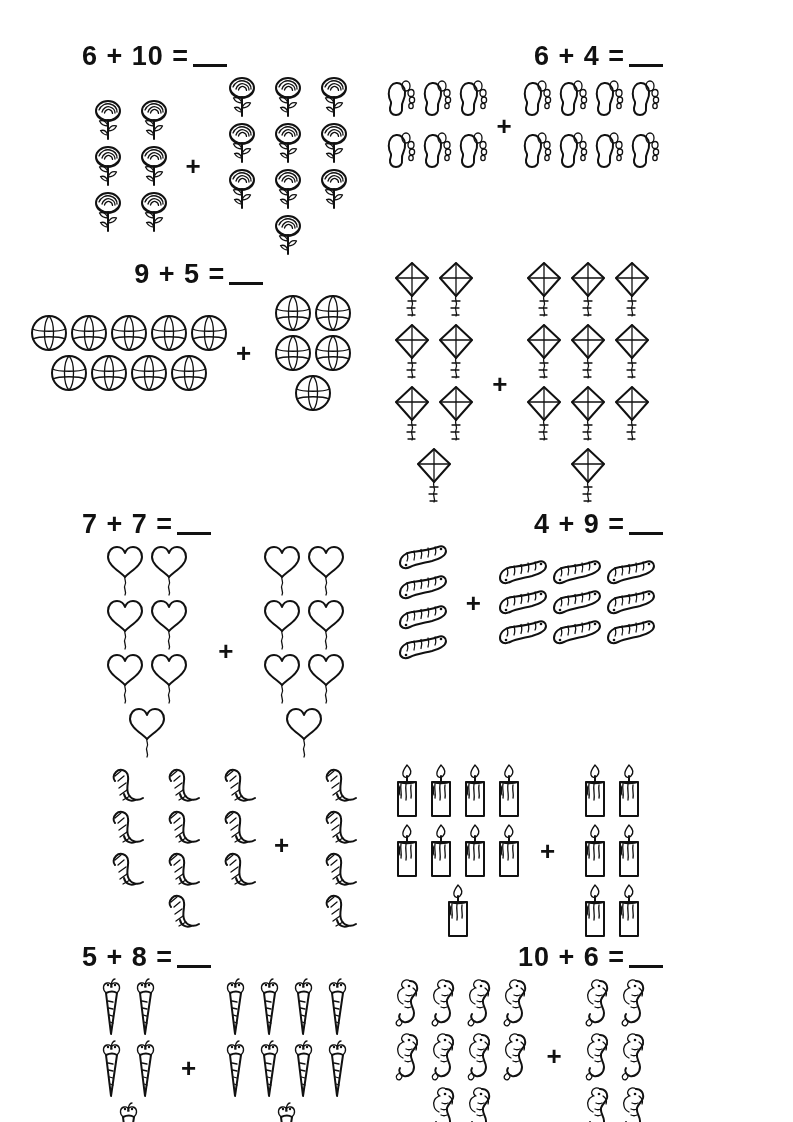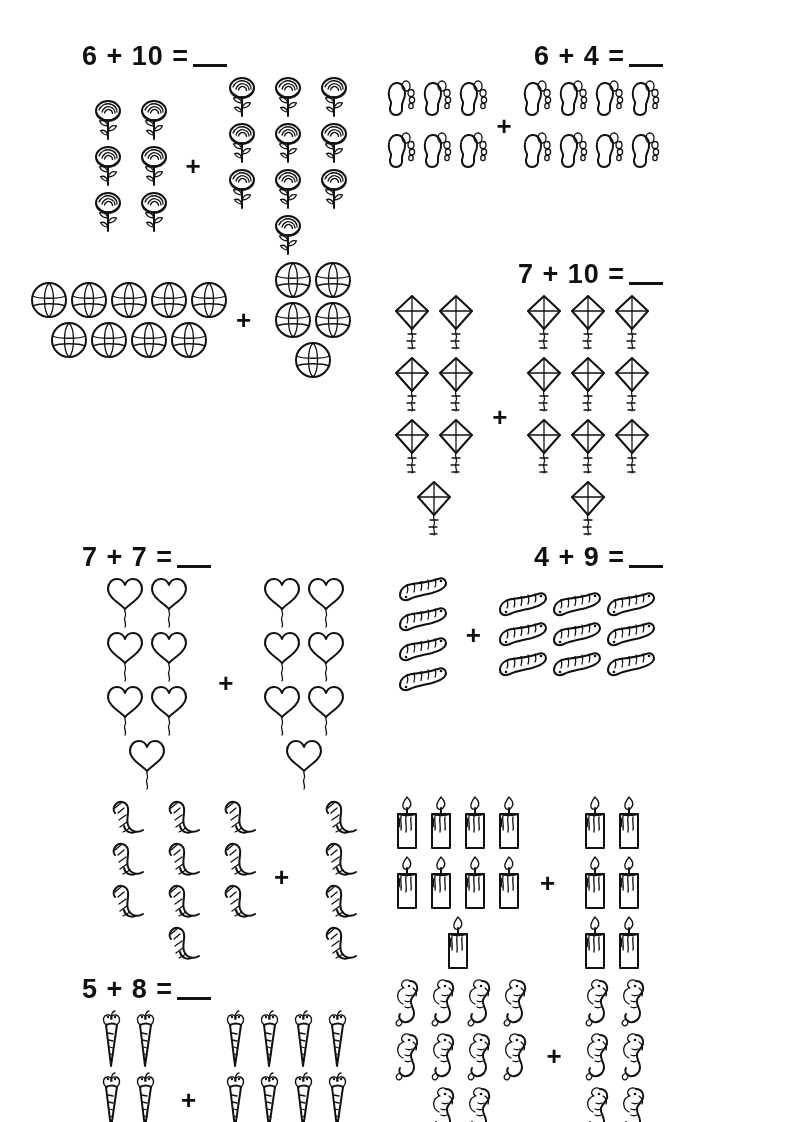--- a/index.html
+++ b/index.html
@@ -456,20 +456,21 @@
       <ellipse class="thin" cx="24" cy="12" rx="4" ry="5"></ellipse>
       <ellipse class="thin" cx="29" cy="19" rx="3" ry="3.5"></ellipse>
       <ellipse class="thin" cx="30" cy="26" rx="2.6" ry="3"></ellipse>
       <ellipse class="thin" cx="29" cy="32" rx="2.2" ry="2.6"></ellipse>
     </svg>
             </span>
           </div>
         </div>
       </div>
       <div class="problem align-center">
+        <div class="equation"><span>9 + 5 =</span><span class="blank"></span></div>
         <div class="row">
           <div class="group" style="max-width: 210px;">
             <span class="icon" aria-label="beach ball">
     <svg viewBox="0 0 40 40" width="40" height="40">
       <circle class="ln" cx="20" cy="20" r="17"></circle>
       <path class="thin" d="M20 3c-6 6-6 28 0 34"></path>
       <path class="thin" d="M20 3c6 6 6 28 0 34"></path>
       <path class="thin" d="M3.5 16c6 3 27 3 33 0"></path>
       <path class="thin" d="M4 26c6-3 26-3 32 0"></path>
     </svg>
@@ -591,21 +592,20 @@
       <path class="thin" d="M20 3c-6 6-6 28 0 34"></path>
       <path class="thin" d="M20 3c6 6 6 28 0 34"></path>
       <path class="thin" d="M3.5 16c6 3 27 3 33 0"></path>
       <path class="thin" d="M4 26c6-3 26-3 32 0"></path>
     </svg>
             </span>
           </div>
         </div>
       </div>
       <div class="problem align-right">
-        <div class="equation"><span>7 + 10 =</span><span class="blank"></span></div>
         <div class="row">
           <div class="group" style="max-width: 184px;">
             <span class="icon" aria-label="kite">
     <svg viewBox="0 0 44 62" width="44" height="62">
       <path class="ln" d="M22 3 6 18l16 18 16-18z"></path>
       <path class="thin" d="M22 3v33M6 18h32"></path>
       <path class="thin" d="M22 36c-2 4 2 6 0 10s2 6 0 10"></path>
       <path class="thin" d="M18 41h8M17 48h8M18 55h7"></path>
     </svg>
             </span>
@@ -1375,20 +1375,21 @@
       <path class="thin" d="M23 18c4-4 3-9-1-10-3-.8-5 1.5-5 4"></path>
       <path class="thin" d="M17 12c0-5 2-8 4-8"></path>
       <circle class="dot" cx="14" cy="10" r="1.2"></circle>
       <circle class="dot" cx="21" cy="10" r="1.2"></circle>
     </svg>
             </span>
           </div>
         </div>
       </div>
       <div class="problem align-right">
+        <div class="equation"><span>10 + 6 =</span><span class="blank"></span></div>
         <div class="row">
           <div class="group" style="max-width: 190px;">
             <span class="icon" aria-label="seahorse">
     <svg viewBox="0 0 36 54" width="36" height="54">
       <path class="ln" d="M21 6c5 0 8 4 7 9-1 4-5 6-6 10-1 5 3 8 3 13 0 6-5 10-10 9-4-1-6-5-4-8"></path>
       <path class="thin" d="M21 6c-3-2-7-1-8 2-1 2 0 4 2 5"></path>
       <path class="thin" d="M14 13c-4 2-6 6-5 10 .5 3 3 5 5 6"></path>
       <path class="thin" d="M24 13c3 2 4 5 3 8M11 44c-3 1-5 4-3 6 2 2 5 0 5-3"></path>
       <circle class="dot" cx="20" cy="11" r="1.3"></circle>
       <path class="thin" d="M17 20c2 1 4 1 6 0M16 26c2 1 4 1 6 0M16 32c2 1 4 1 6 0"></path>

